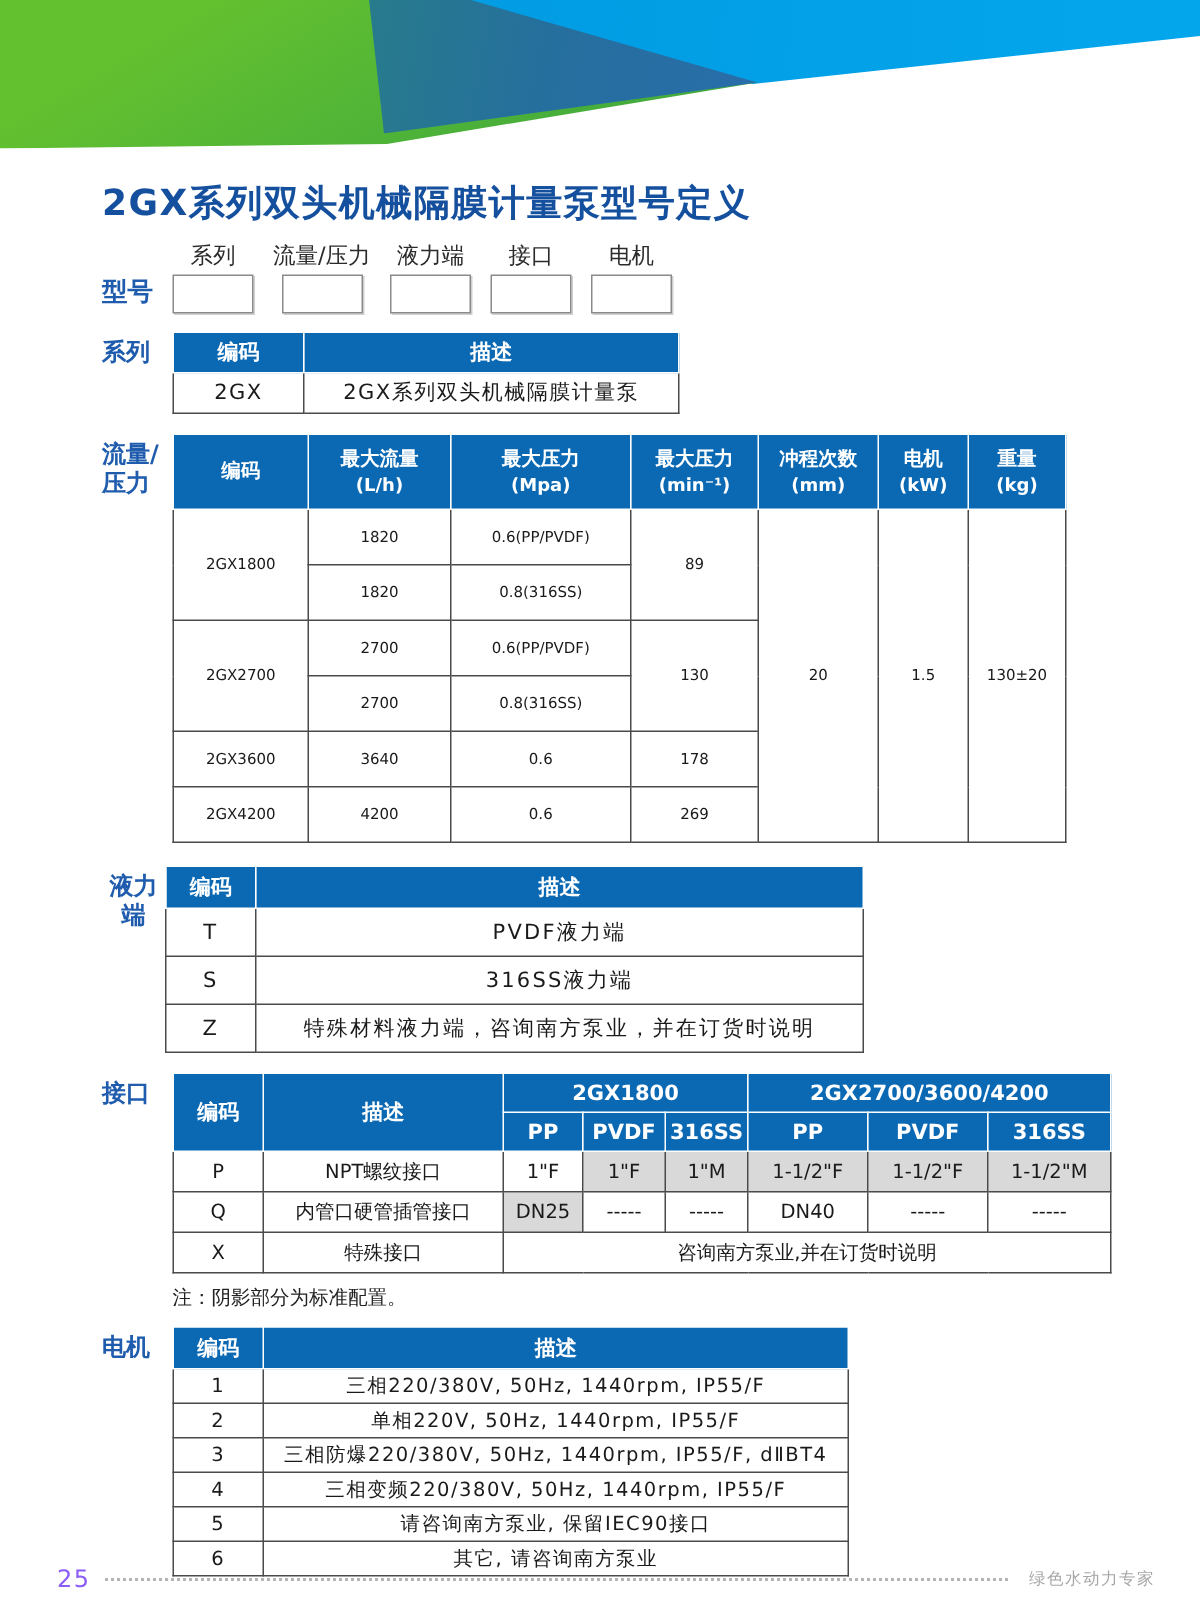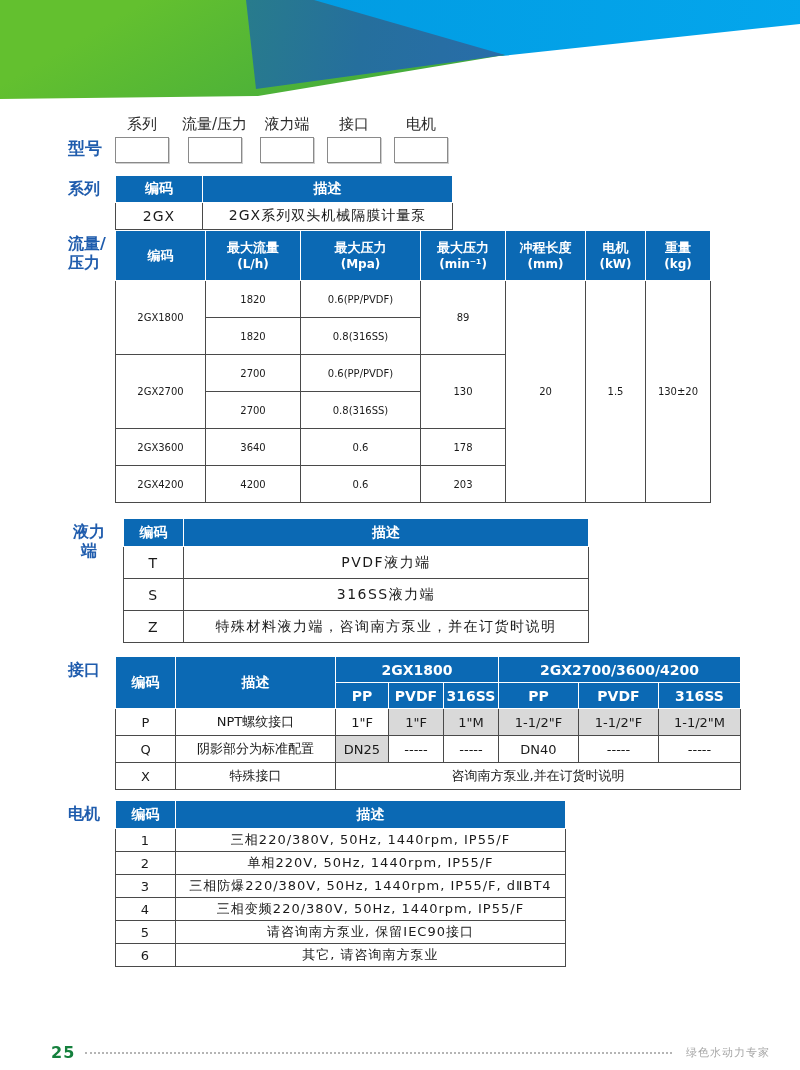--- a/index.html
+++ b/index.html
@@ -68,30 +68,30 @@
   .mf-box { width: 54px; height: 26px; background: #ffffff; border: 1px solid #8a8a8a; box-shadow: 1px 1px 0 #cfcfcf; }
 
   
   .series-section { margin-top: 12px; }
   .series-table th, .series-table td { height: 27px; }
   .series-table .col-code { width: 87px; }
   .series-table .col-desc { width: 250px; }
   .series-table td { letter-spacing: 1px; margin-top: 21px; }
 
   
-  .flow-section { }
+  .flow-section { margin-top: 13px; }
   .flow-table th { height: 50px; font-size: 13px; line-height: 16px; }
   .flow-table td { height: 37px; font-size: 10px; }
   .flow-table .c1 { width: 90px; } .flow-table .c2 { width: 95px; }
   .flow-table .c3 { width: 120px; } .flow-table .c4 { width: 85px; }
   .flow-table .c5 { width: 80px; } .flow-table .c6 { width: 60px; }
   .flow-table .c7 { width: 65px; }
 
   
-  .hyd-section { margin-top: 15px; gap: 13px; }
+  .hyd-section { margin-top: 15px; }
   .hyd-table th { height: 28px; }
   .hyd-table td { height: 32px; letter-spacing: 1.5px; }
   .hyd-table .col-code { width: 60px; }
   .hyd-table .col-desc { width: 405px; }
 
   
   .int-section { margin-top: 13px; }
   .int-table th { height: 26px; font-size: 14px; }
   .int-table td { height: 27px; font-size: 13px; }
   .int-table .c1 { width: 60px; } .int-table .c2 { width: 160px; }
@@ -105,35 +105,36 @@
   .motor-table th { height: 28px; }
   .motor-table td { height: 23px; font-size: 13px; letter-spacing: 1px; }
   .motor-table .col-code { width: 60px; }
   .motor-table .col-desc { width: 390px; }
 
   
   .footer {
     position: absolute; left: 0; bottom: 8px; width: 800px;
     display: flex; align-items: center; padding: 0 30px 0 38px;
   }
-  .page-num { font-size: 16px; font-weight: bold; color: #15803d; letter-spacing: 1px; margin-right: 10px; margin-left: 13px; }
+  .page-num { font-size: 16px; font-weight: normal; color: #8b5cf6; letter-spacing: 1px; margin-right: 10px; }
   .footer-dots { flex: 1; border-top: 2px dotted #b5b5b5; height: 0; margin-right: 14px; }
   .footer-slogan { font-size: 11px; color: #a6a6a6; letter-spacing: 1px; white-space: nowrap; }
 </style>
 </head>
 <body>
 
 <div class="swoosh">
   <div class="shape cyan"></div>
   <div class="shape green"></div>
   <div class="shape darkblue"></div>
 </div>
 
 <div class="content">
 
+  <h1 class="page-title">2GX系列双头机械隔膜计量泵型号定义</h1>
 
   <div class="section model-row">
     <div class="model-label">型号</div>
     <div class="model-fields">
       <div class="model-field">
         <div class="mf-label">系列</div>
         <div class="mf-box"></div>
       </div>
       <div class="model-field">
         <div class="mf-label">流量/压力</div>
@@ -187,21 +188,21 @@
           </th>
           <th class="c3">
             <div>最大压力</div>
             <div class="unit">(Mpa)</div>
           </th>
           <th class="c4">
             <div>最大压力</div>
             <div class="unit">(min⁻¹)</div>
           </th>
           <th class="c5">
-            <div>冲程长度</div>
+            <div>冲程次数</div>
             <div class="unit">(mm)</div>
           </th>
           <th class="c6">
             <div>电机</div>
             <div class="unit">(kW)</div>
           </th>
           <th class="c7">
             <div>重量</div>
             <div class="unit">(kg)</div>
           </th>
@@ -234,21 +235,21 @@
         <tr>
           <td>2GX3600</td>
           <td>3640</td>
           <td>0.6</td>
           <td>178</td>
         </tr>
         <tr>
           <td>2GX4200</td>
           <td>4200</td>
           <td>0.6</td>
-          <td>203</td>
+          <td>269</td>
         </tr>
       </tbody>
     </table>
   </div>
 
   <div class="section hyd-section">
     <div class="side-label center2">
       <div>液力</div>
       <div>端</div>
     </div>
@@ -302,35 +303,36 @@
             <td>NPT螺纹接口</td>
             <td>1"F</td>
             <td class="shaded">1"F</td>
             <td class="shaded">1"M</td>
             <td class="shaded">1-1/2"F</td>
             <td class="shaded">1-1/2"F</td>
             <td class="shaded">1-1/2"M</td>
           </tr>
           <tr>
             <td>Q</td>
-            <td>阴影部分为标准配置</td>
+            <td>内管口硬管插管接口</td>
             <td class="shaded">DN25</td>
             <td>-----</td>
             <td>-----</td>
             <td>DN40</td>
             <td>-----</td>
             <td>-----</td>
           </tr>
           <tr>
             <td>X</td>
             <td>特殊接口</td>
             <td colspan="6">咨询南方泵业,并在订货时说明</td>
           </tr>
         </tbody>
       </table>
+      <div class="int-note" style="margin-left:0;">注：阴影部分为标准配置。</div>
     </div>
   </div>
 
   <div class="section motor-section">
     <div class="side-label">电机</div>
     <table class="motor-table">
       <thead>
         <tr>
           <th class="col-code">编码</th>
           <th class="col-desc">描述</th>

